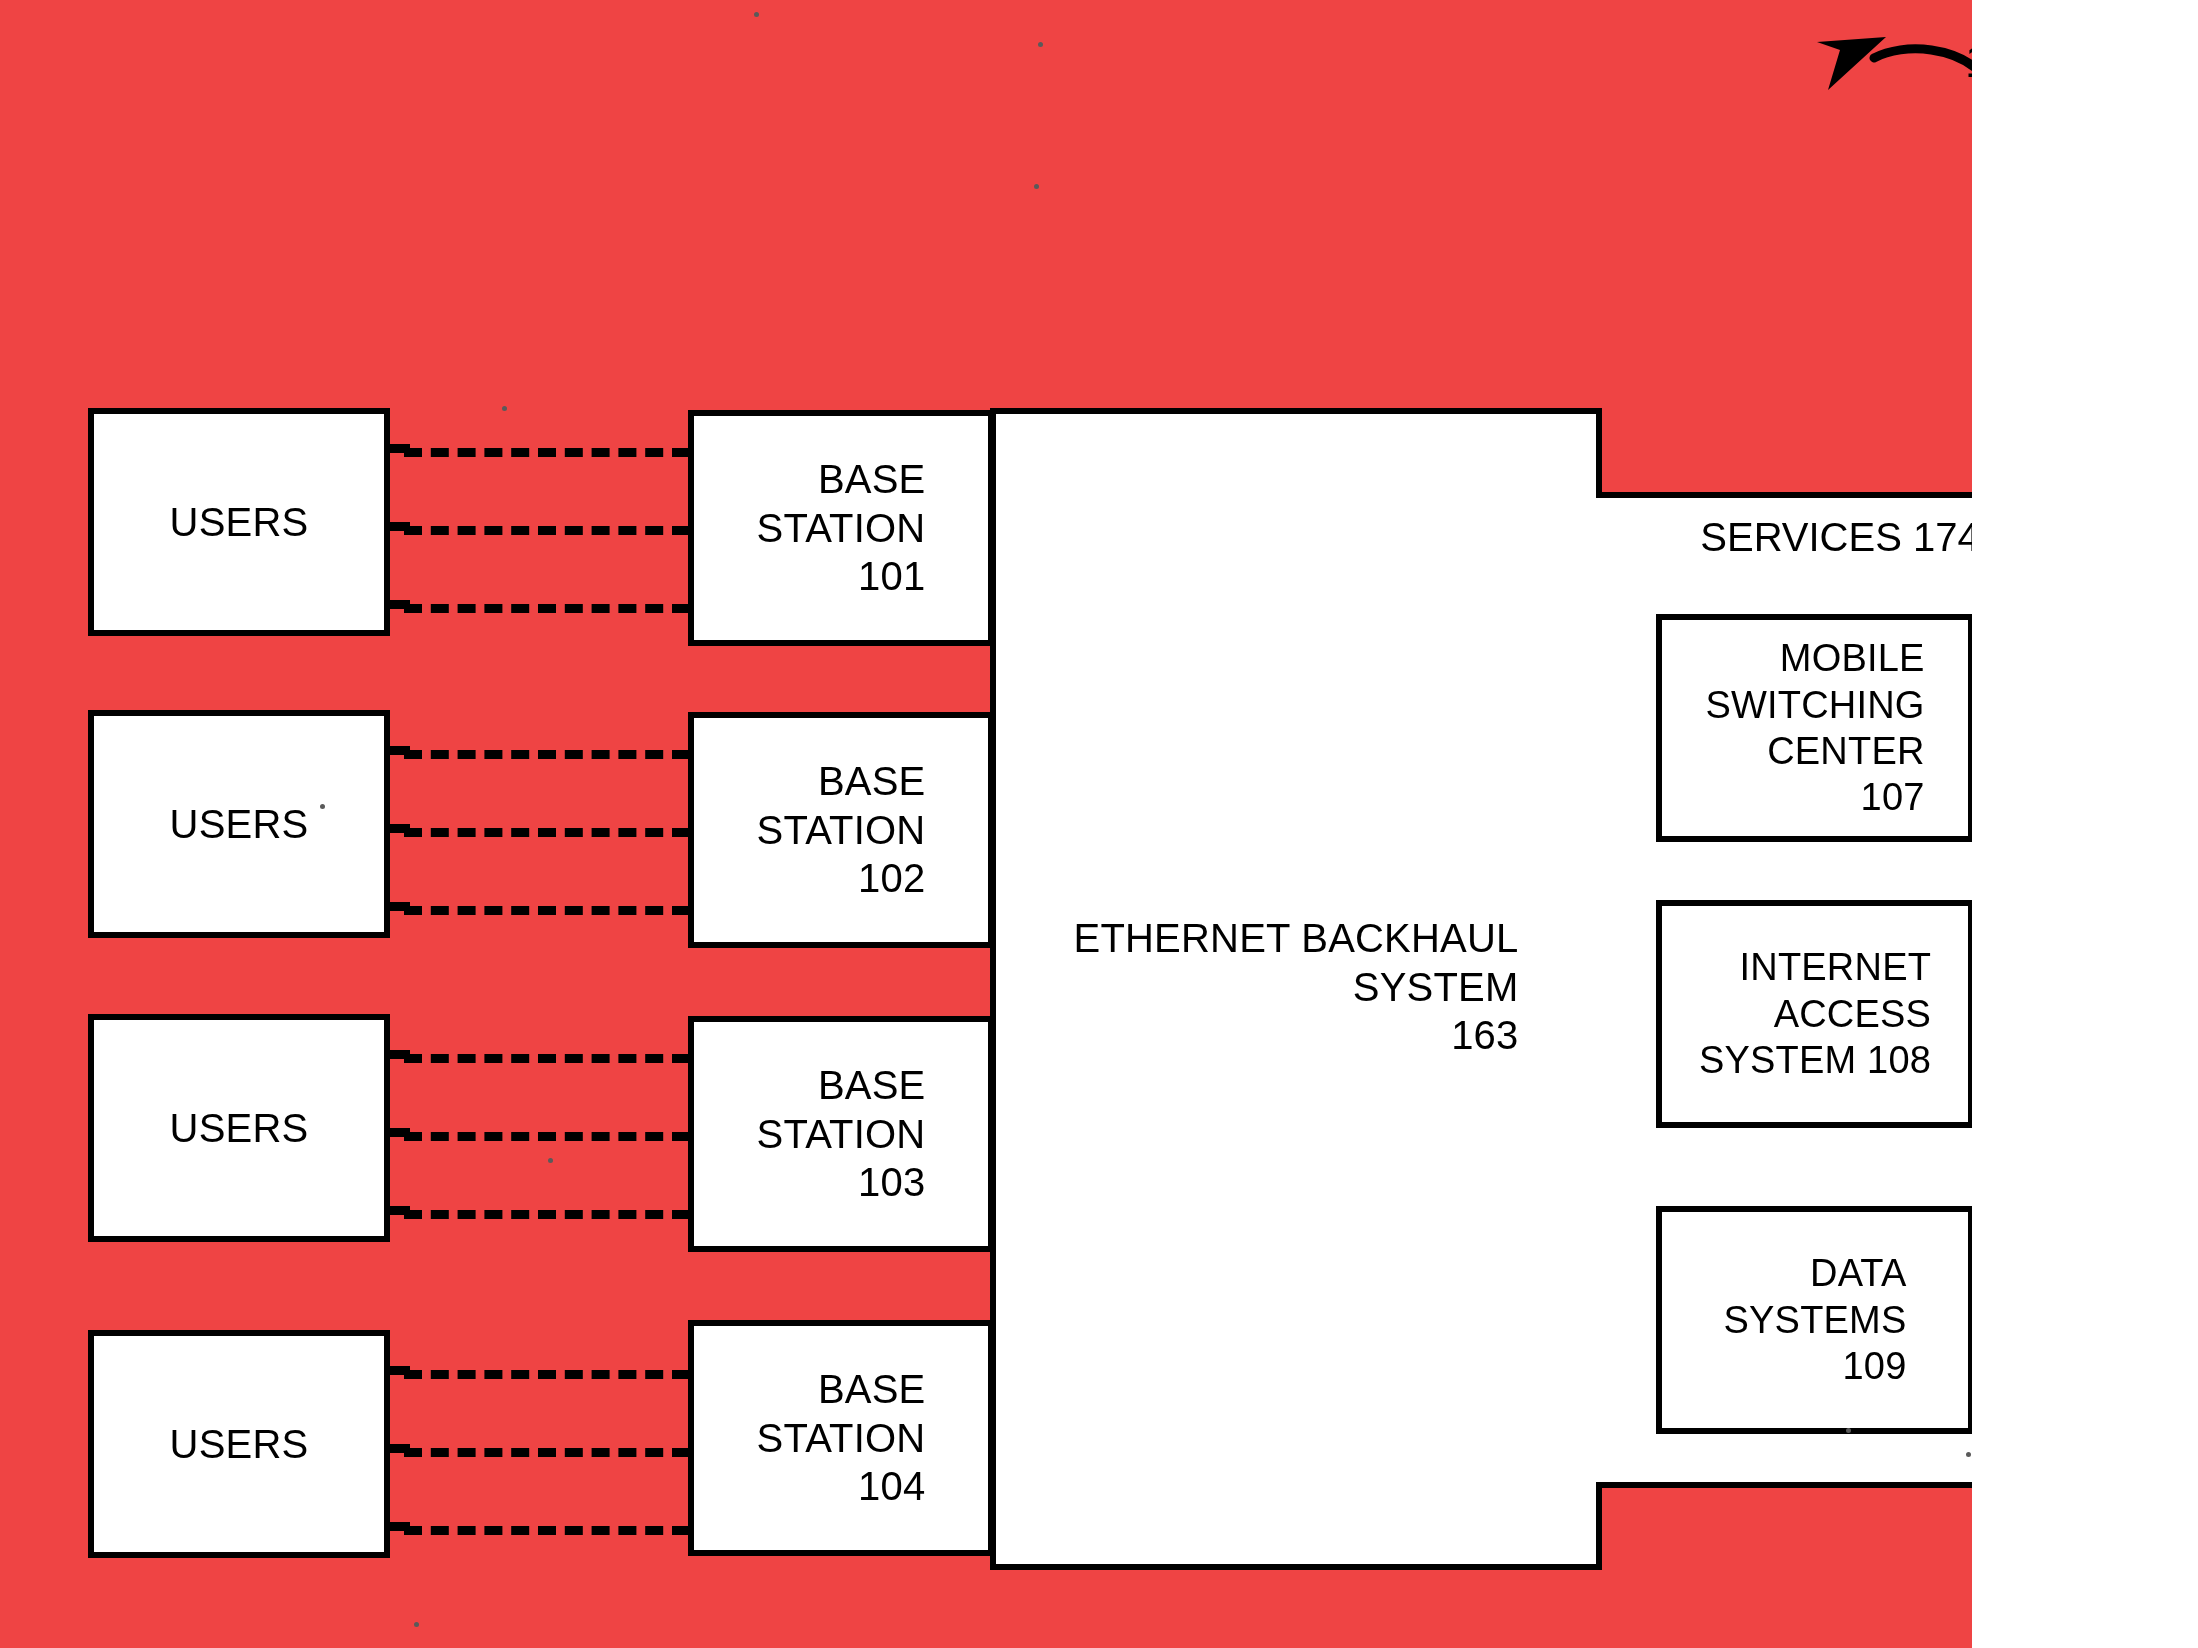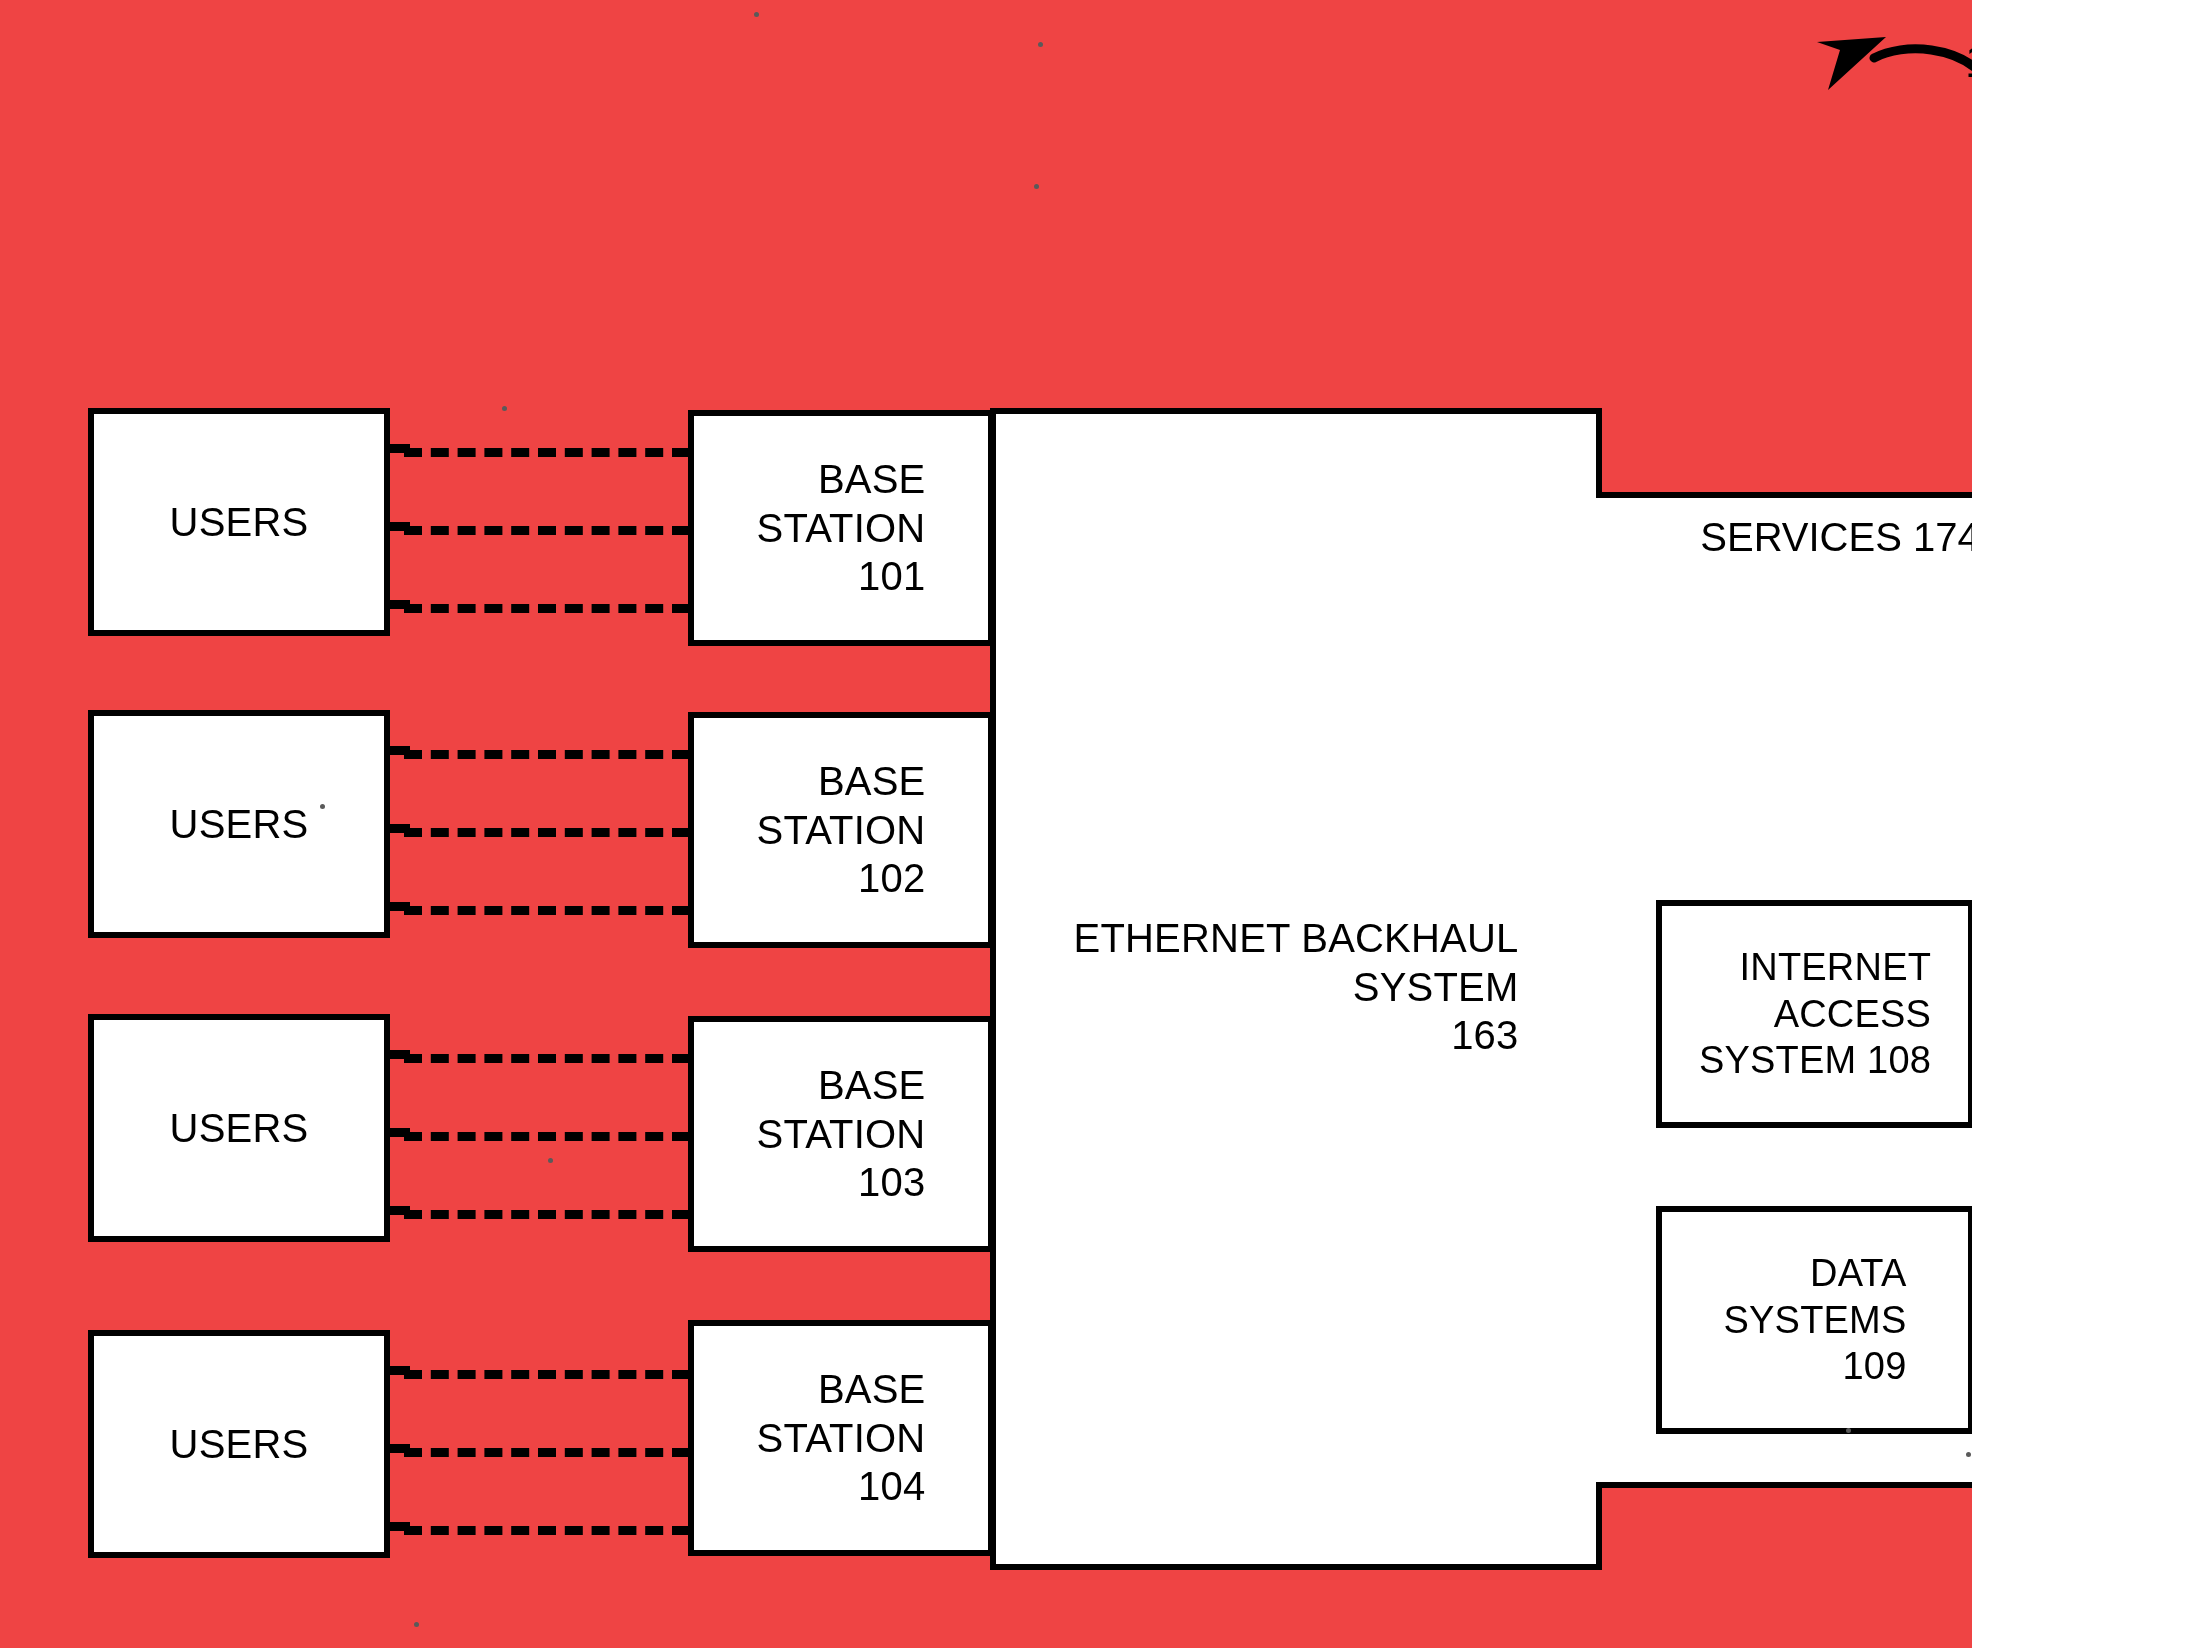--- a/index.html
+++ b/index.html
@@ -149,20 +149,26 @@
 
   <div class="node" id="ethernet-backhaul">
     <span class="lbl">ETHERNET BACKHAUL
 SYSTEM
 163</span>
   </div>
 
   <div id="services-panel"></div>
   <div id="services-title">SERVICES 174</div>
 
+  <div class="node svc-box" style="left:1656px; top:614px;">
+    <span class="lbl">MOBILE
+SWITCHING
+CENTER
+107</span>
+  </div>
   <div class="node svc-box" style="left:1656px; top:900px;">
     <span class="lbl">INTERNET
 ACCESS
 SYSTEM 108</span>
   </div>
   <div class="node svc-box" style="left:1656px; top:1206px;">
     <span class="lbl">DATA
 SYSTEMS
 109</span>
   </div>

